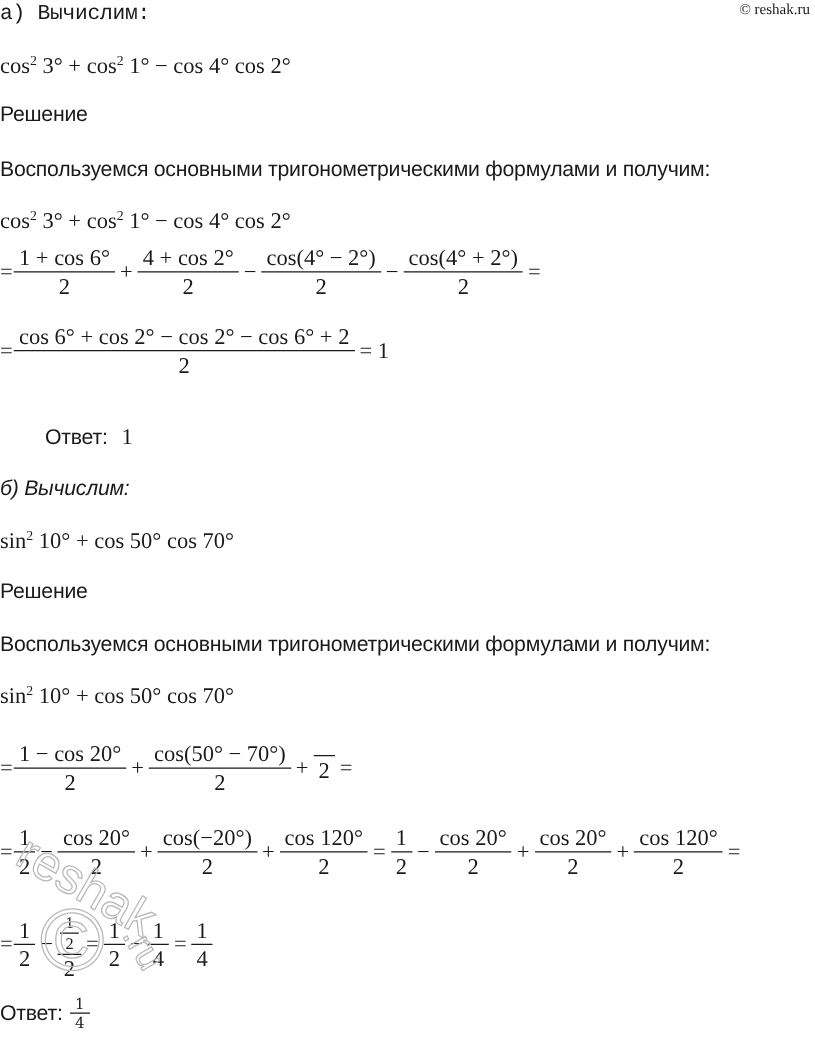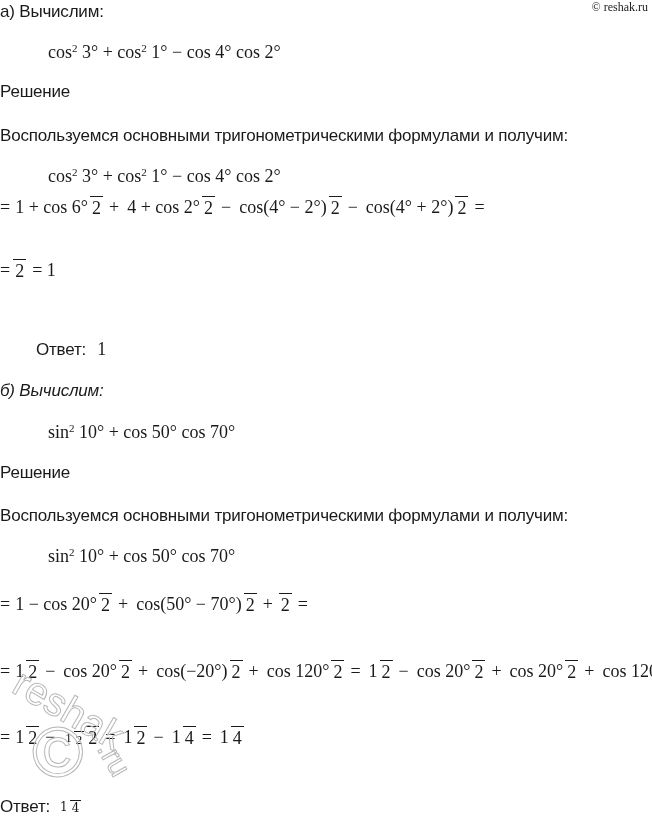--- a/index.html
+++ b/index.html
@@ -2,38 +2,38 @@
 <html><head>
 <meta charset="utf-8">
 <style>
   html, body { margin: 0; padding: 0; background: #ffffff; }
   body {
     width: 652px; height: 831px; position: relative; overflow: hidden;
     font-family: "DejaVu Serif", serif; color: #1a1a1a;
   }
   .abs { position: absolute; white-space: nowrap; }
   .txt { font-family: "Liberation Sans", sans-serif; font-size: 17px; letter-spacing: -0.2px; }
-  .math { font-family: "Liberation Serif", serif; font-size: 18px; margin-left: 48px; }
+  .math { font-family: "Liberation Serif", serif; font-size: 18px; }
   .copyright { font-family: "Liberation Serif", serif; font-size: 12px; right: 4px; top: 0px; }
   sup { font-size: 11px; vertical-align: 6px; line-height: 0; }
   .row { display: flex; align-items: center; font-family: "Liberation Serif", serif; font-size: 18px; }
-  .frac { display: inline-flex; align-items: center; margin: 0 3px; }
+  .frac { display: inline-flex; flex-direction: column; align-items: center; margin: 0 3px; }
   .frac .num { padding: 0 2px 1px; line-height: 20px; }
   .frac .den { border-top: 1.3px solid #1a1a1a; padding: 1px 2px 0; line-height: 20px; width: 100%; text-align: center; }
   .op { margin: 0 3px; }
   .small-frac { font-size: 13px; }
   .small-frac .num, .small-frac .den { line-height: 14px; }
   .tiny-frac { font-size: 12px; }
   .tiny-frac .num, .tiny-frac .den { line-height: 12px; }
   .watermark { position: absolute; color: transparent; -webkit-text-stroke: 1px #b8b8b8; font-family: "Liberation Sans", sans-serif; pointer-events: none; }
 </style>
 </head>
 <body>
 
-<div class="abs txt" style="left:0;top:2px;">а) Вычислим:</div>
+<div class="abs txt" style="left:0;top:2px;font-family:Liberation Mono, monospace;">а) Вычислим:</div>
 <div class="abs copyright">© reshak.ru</div>
 
 <div class="abs math" style="left:0;top:42px;">
   <span>cos</span><sup>2</sup><span> 3° + cos</span><sup>2</sup><span> 1° − cos 4° cos 2°</span>
 </div>
 
 <div class="abs txt" style="left:0;top:82px;">Решение</div>
 <div class="abs txt" style="left:0;top:126px;">Воспользуемся основными тригонометрическими формулами и получим:</div>
 
 <div class="abs math" style="left:0;top:166px;">
@@ -60,20 +60,21 @@
   <span class="frac">
       <span class="num">cos(4° + 2°)</span>
       <span class="den">2</span>
     </span>
   <span class="op">=</span>
 </div>
 
 <div class="abs row" style="left:0;top:259px;">
   <span>=</span>
   <span class="frac">
+      <span class="num">cos 6° + cos 2° − cos 2° − cos 6° + 2</span>
       <span class="den">2</span>
     </span>
   <span class="op">= 1</span>
 </div>
 
 <div class="abs" style="left:0;top:339px;margin-left:36px;">
   <span class="txt">Ответ:</span>
   <span class="math" style="margin-left:6px;">1</span>
 </div>
 

